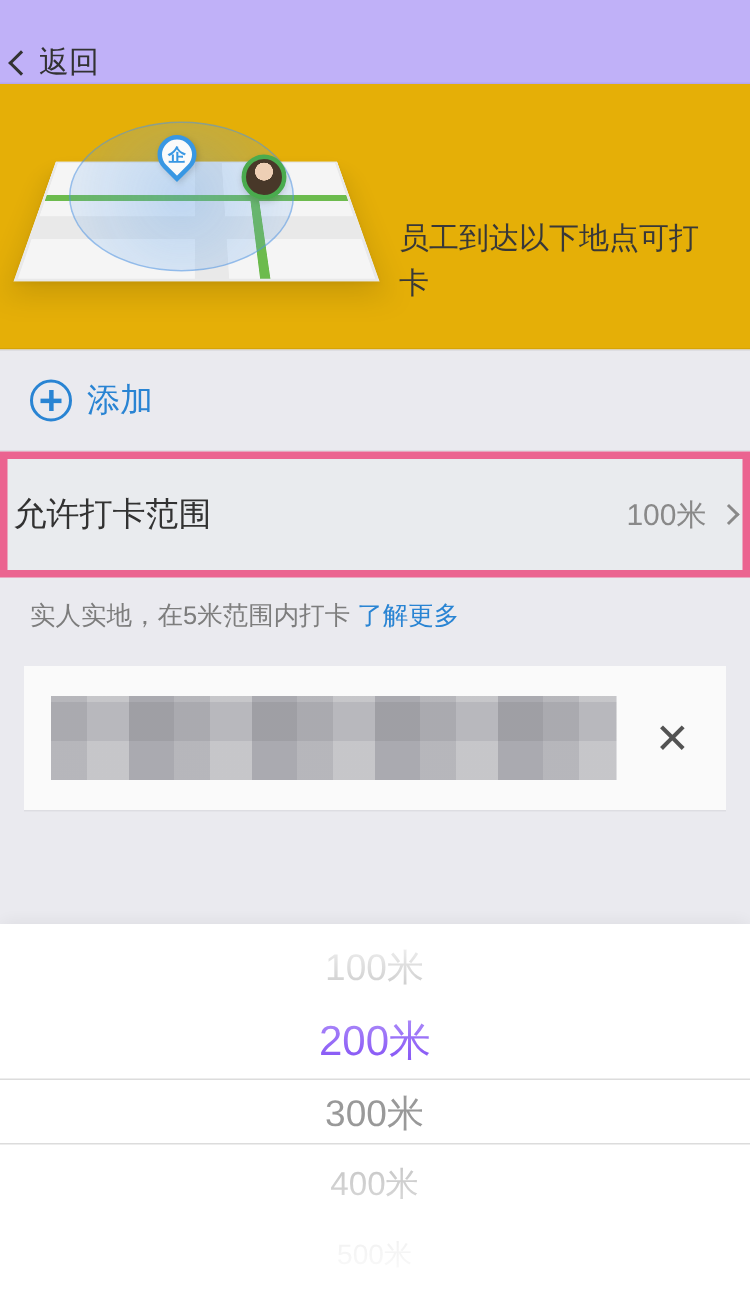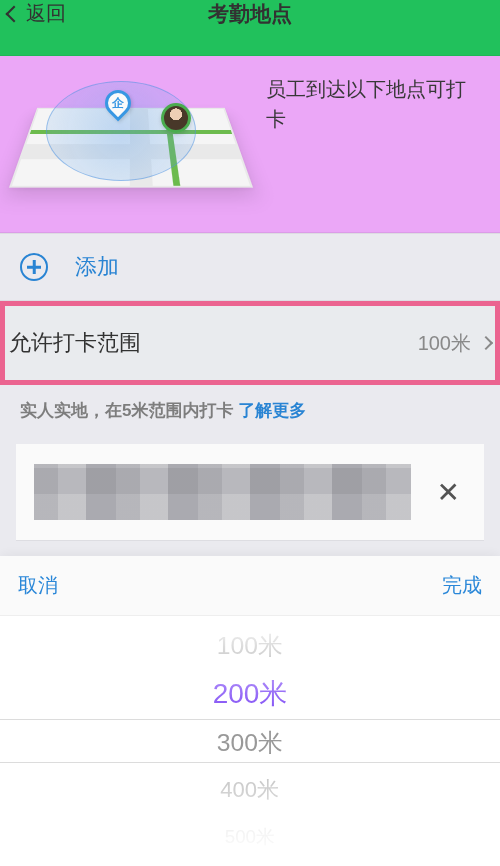--- a/index.html
+++ b/index.html
@@ -16,23 +16,23 @@
     .overlay {
       position: absolute;
       inset: 0;
       background: rgba(0,0,0,0.02);
       pointer-events: none;
     }
 
     
     .header {
       height: 56px;
-      background: #22c55e;
-      display: flex;
-      align-items: flex-start;
+      background: #c4b5fd;
+      display: flex;
+      align-items: flex-end;
       padding: 0 8px;
       position: relative;
       border-bottom: 1px solid rgba(0,0,0,0.05);
     }
     .back {
       display: flex;
       align-items: center;
       font-size: 20px;
       color: #333;
       cursor: pointer;
@@ -50,23 +50,23 @@
       left: 0; right: 0;
       text-align: center;
       font-size: 21px;
       font-weight: 600;
       pointer-events: none;
     }
 
     
     .info {
       display: flex;
-      align-items: flex-start;
+      align-items: flex-end;
       padding: 18px 24px 28px 18px;
-      background: #f0abfc;
+      background: #eab308;
       border-bottom: 1px solid rgba(0,0,0,0.06);
     }
     .map-illust {
       width: 230px;
       height: 130px;
       position: relative;
       flex-shrink: 0;
     }
     .map-bg {
       position: absolute;
@@ -125,21 +125,21 @@
       line-height: 1.5;
     }
 
     
     .add-row {
       display: flex;
       align-items: center;
       padding: 18px 20px;
       color: #2a87d8;
       font-size: 22px;
-      gap: 27px;
+      gap: 10px;
       border-top: 1px solid rgba(0,0,0,0.05);
       border-bottom: 1px solid rgba(0,0,0,0.05);
       background: #efeff4;
       cursor: pointer;
     }
     .plus-circle {
       width: 28px; height: 28px;
       border: 2.5px solid #2a87d8;
       border-radius: 50%;
       position: relative;
@@ -171,21 +171,20 @@
       border-top: 2px solid #8c8c8c;
       border-right: 2px solid #8c8c8c;
       transform: rotate(45deg);
     }
 
     
     .hint {
       padding: 4px 20px 0 20px;
       font-size: 17px;
       color: #808080;
-      font-weight: bold;
     }
     .hint a { color: #2a87d8; text-decoration: none; }
 
     
     .blurred {
       margin: 22px 16px 0 16px;
       height: 96px;
       background: #fff;
       display: flex;
       align-items: center;
@@ -260,21 +259,20 @@
     }
   </style>
 </head>
 <body>
 
 <div class="header">
   <div class="back">
     <span class="chev-left"></span>
     <span>返回</span>
   </div>
-  <div class="title">考勤地点</div>
 </div>
 
 <div class="info">
   <div class="map-illust">
     <div class="map-bg"></div>
     <div class="radius"></div>
     <div class="pin"></div>
     <div class="avatar"></div>
   </div>
   <div class="info-text">员工到达以下地点可打卡</div>
@@ -298,24 +296,20 @@
 </div>
 
 <div class="blurred">
   <div class="mosaic"></div>
   <div class="close-x">✕</div>
 </div>
 
 <div class="overlay"></div>
 
 <div class="picker">
-  <div class="picker-bar">
-    <span class="btn">取消</span>
-    <span class="btn">完成</span>
-  </div>
   <div class="wheel">
     <div class="sel-lines"></div>
     <div class="opt near">100米</div>
     <div class="opt sel">200米</div>
     <div class="opt near">300米</div>
     <div class="opt far">400米</div>
     <div class="opt vfar">500米</div>
   </div>
 </div>
 

